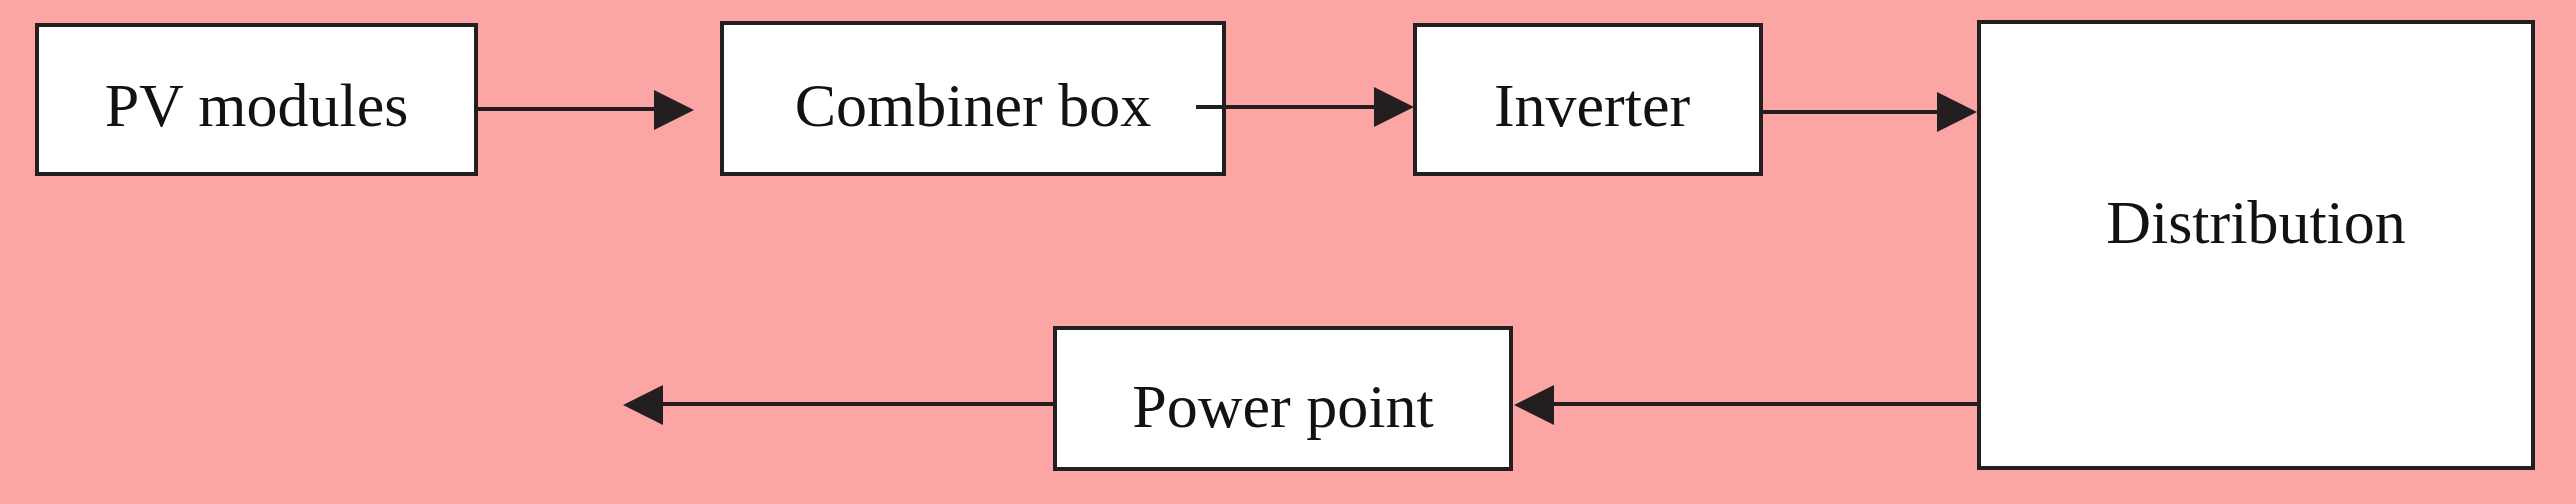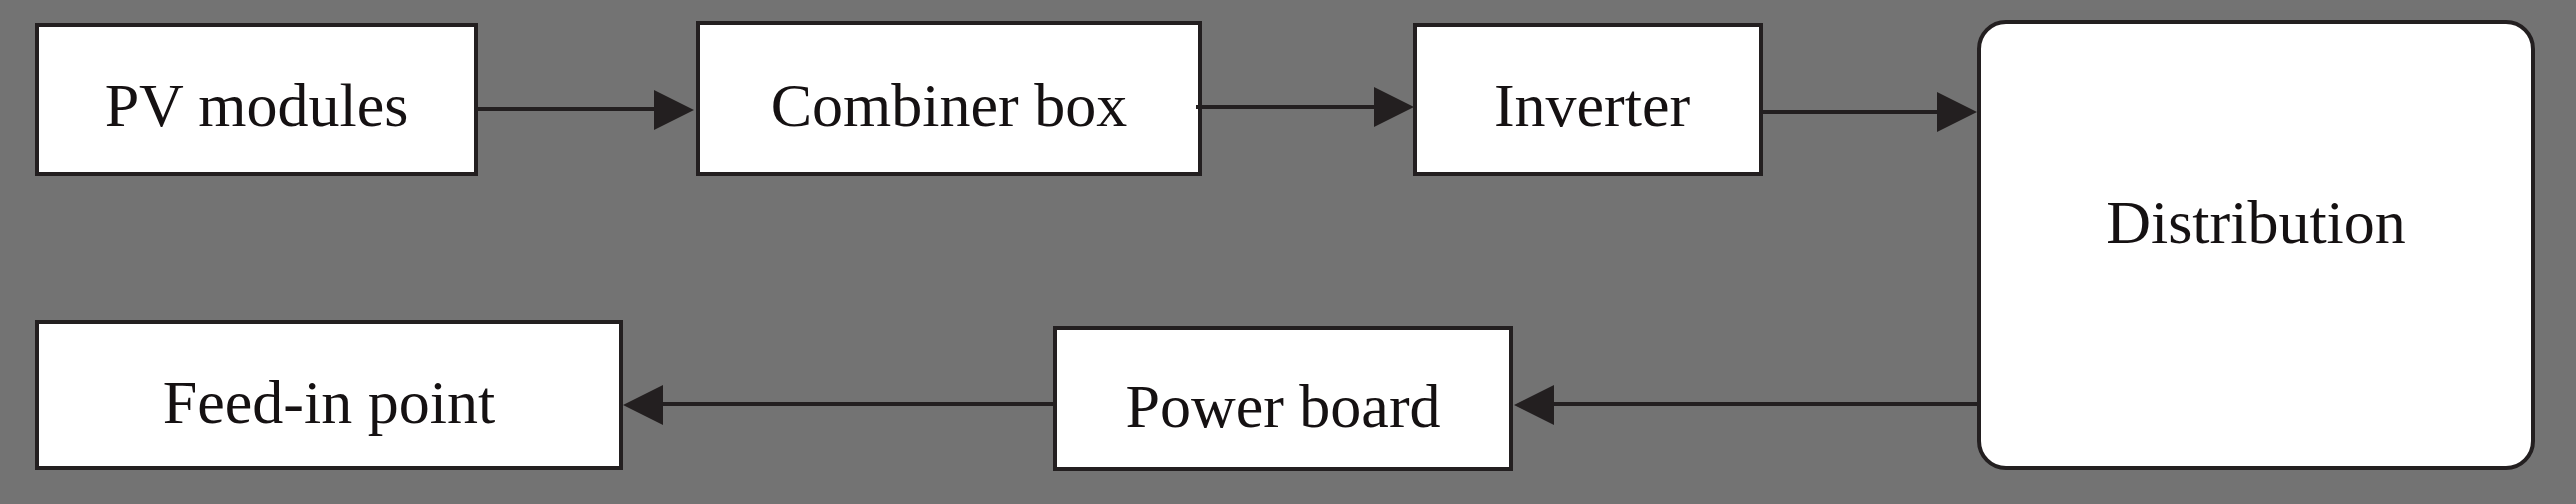--- a/index.html
+++ b/index.html
@@ -4,21 +4,21 @@
 <style>
   html, body {
     margin: 0;
     padding: 0;
     background: #ffffff;
   }
   .canvas {
     position: relative;
     width: 2576px;
     height: 505px;
-    background: #737373;
+    background: #fca5a5;
     overflow: hidden;
     font-family: "Liberation Serif", "DejaVu Serif", serif;
   }
   .node {
     position: absolute;
     box-sizing: border-box;
     border: 4.3px solid #231f20;
     background: #ffffff;
     display: flex;
     align-items: center;
@@ -26,24 +26,23 @@
     text-align: center;
     font-size: 62px;
     line-height: 1;
     color: #151112;
     white-space: nowrap;
   }
   .node.two-line {
     flex-direction: column;
     gap: 35px;
     padding-bottom: 47px;
-    border-radius: 29px;
   }
   .node-pv        { left: 35px;   top: 22.5px;  width: 443px; height: 153px; padding-top: 12px; }
-  .node-combiner  { left: 696px;  top: 21px;  width: 506px; height: 155px; padding-top: 12px; }
+  .node-combiner  { left: 720px;  top: 21px;  width: 506px; height: 155px; padding-top: 12px; }
   .node-inverter  { left: 1413px; top: 22.5px;  width: 350px; height: 153px; padding-top: 12px; padding-left: 8px; }
   .node-dist      { left: 1977px; top: 20px;  width: 558px; height: 450px; }
   .node-feedin    { left: 35px;   top: 320px; width: 588px; height: 150px; padding-top: 14px; }
   .node-power     { left: 1053px; top: 326px; width: 460px; height: 145px; padding-top: 14px; }
 
   .hline {
     position: absolute;
     height: 4.3px;
     background: #231f20;
   }
@@ -87,26 +86,23 @@
   </div>
 
   <div class="node node-inverter">
     <span>Inverter</span>
   </div>
 
   <div class="node node-dist two-line">
     <span>Distribution</span>
   </div>
 
-  <div class="node node-feedin">
-    <span>Feed-in point</span>
-  </div>
 
   <div class="node node-power">
-    <span>Power board</span>
+    <span>Power point</span>
   </div>
 
   <div>
     <div class="hline e1-line"></div>
     <div class="head right e1-head"></div>
   </div>
 
   <div>
     <div class="hline e2-line"></div>
     <div class="head right e2-head"></div>

